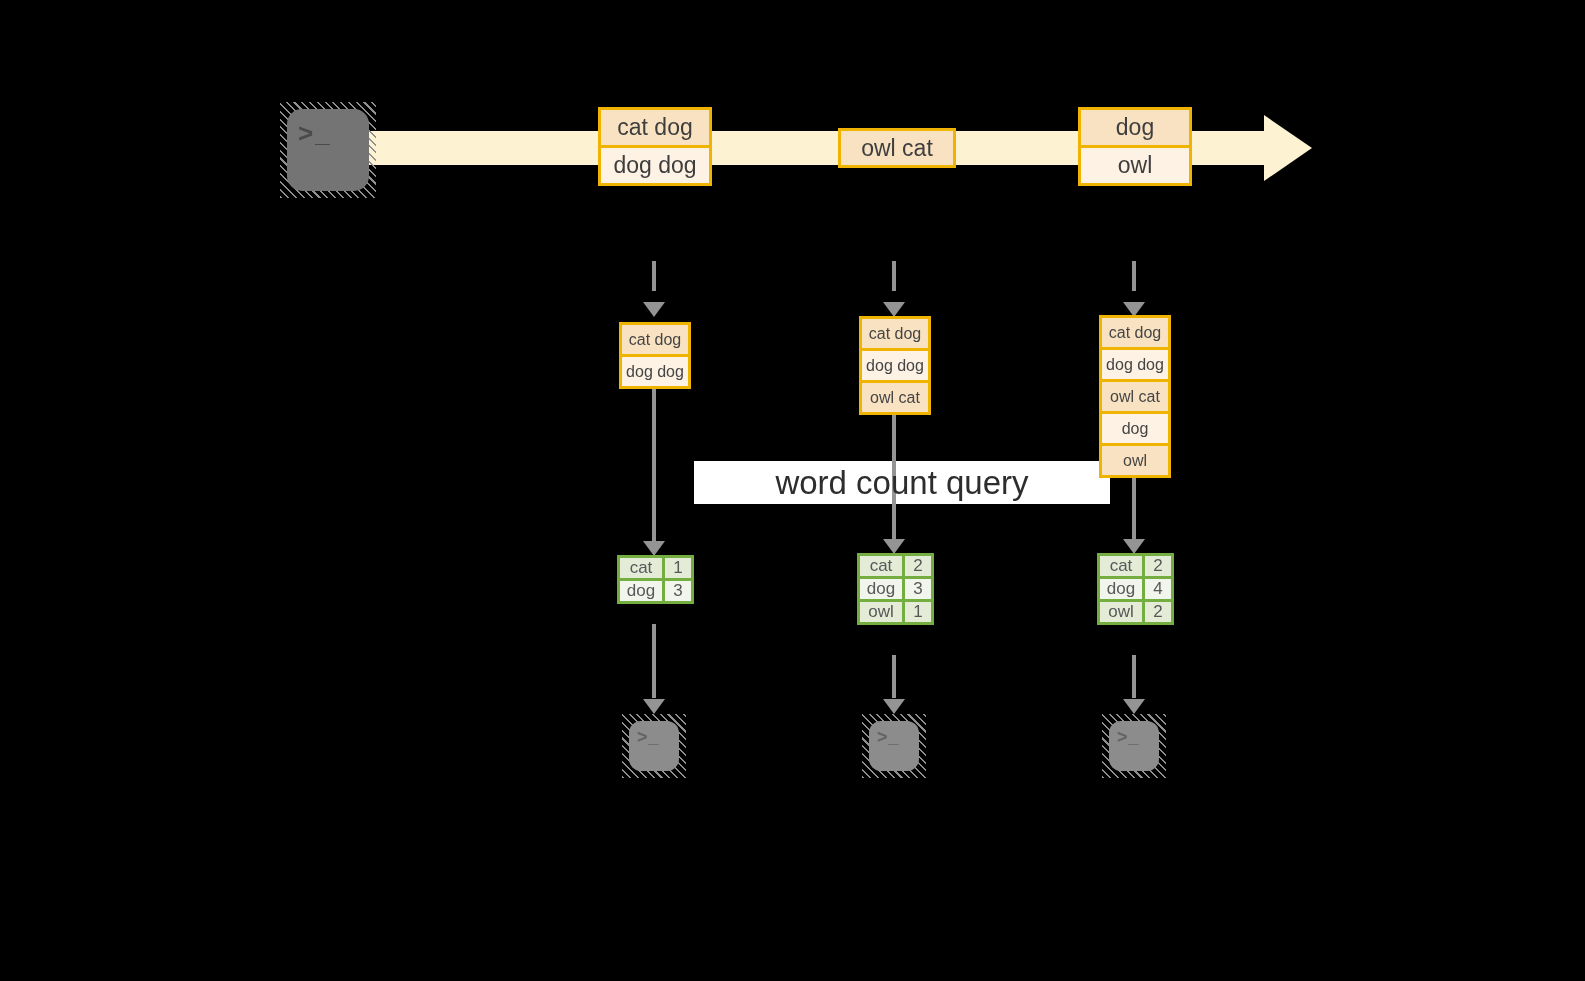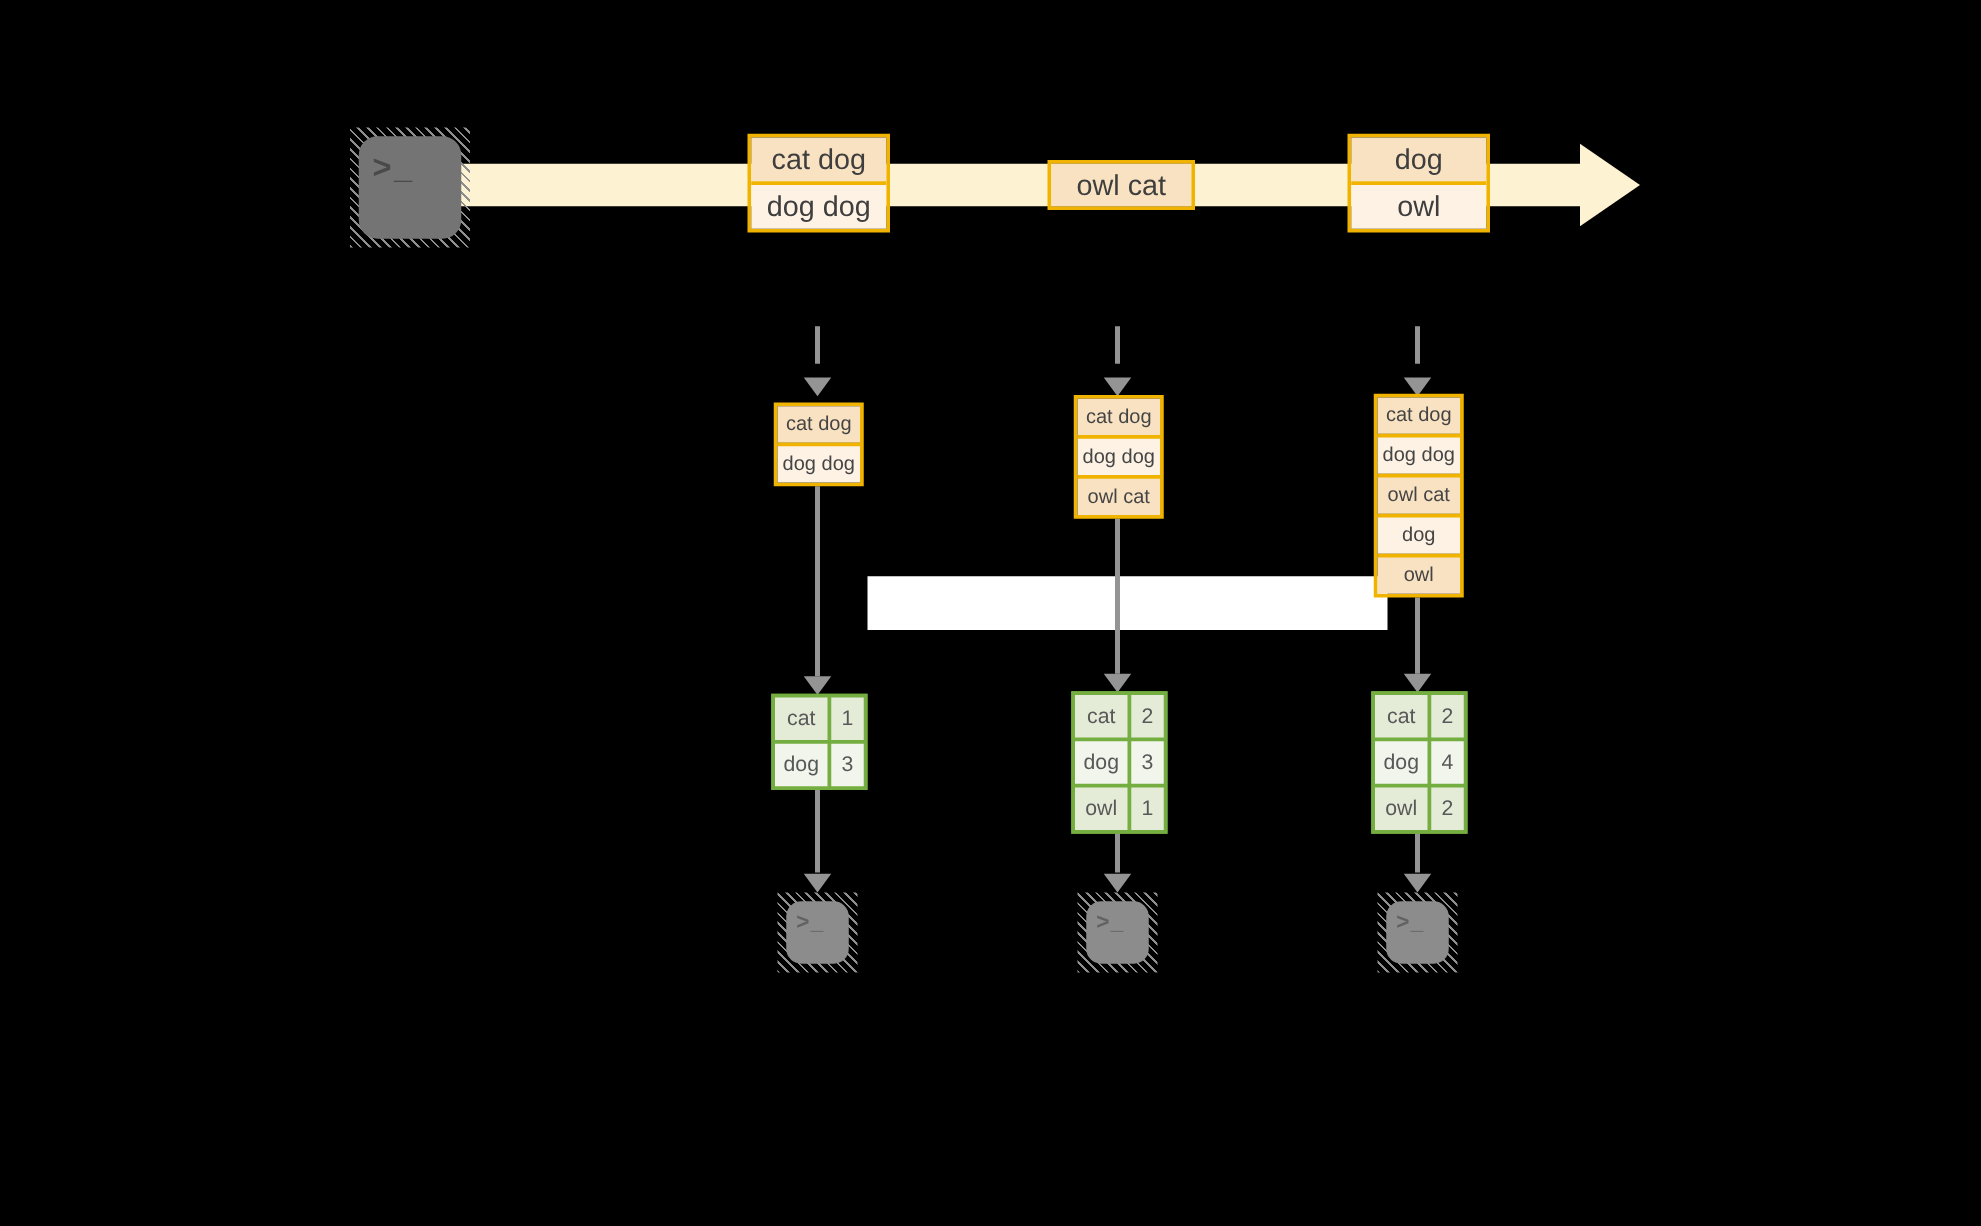--- a/index.html
+++ b/index.html
@@ -31,21 +31,21 @@
   .banner-label{position:absolute;left:694px;top:461px;width:416px;height:43px;z-index:5;
     display:flex;align-items:center;justify-content:center;font-size:33px;color:#2d2d2d;}
   
   .vline{position:absolute;width:4px;background:#949494;z-index:4;}
   .ahead{position:absolute;width:0;height:0;z-index:4;
     border-left:11px solid transparent;border-right:11px solid transparent;border-top:15px solid #949494;}
   
   .wct{position:absolute;border:3px solid #74ad40;background:#74ad40;z-index:6;}
   .wct-row{display:flex;gap:3px;}
   .wct-row + .wct-row{margin-top:3px;}
-  .wct-cell{height:34px;display:flex;align-items:center;justify-content:center;font-size:17px;color:#585858;}
+  .wct-cell{height:20px;display:flex;align-items:center;justify-content:center;font-size:17px;color:#585858;}
   .wct-word{width:42px;}
   .wct-count{width:26px;}
   .wct-row:nth-child(odd) .wct-cell{background:#e4ecd8;}
   .wct-row:nth-child(even) .wct-cell{background:#f1f5eb;}
   
   .term{position:absolute;z-index:2;
     background:repeating-linear-gradient(45deg,#8f8f8f 0 1.5px,rgba(0,0,0,0) 1.5px 5.5px);}
   .term-inner{position:absolute;inset:7px;border-radius:15px;display:block;
     padding:9px 0 0 11px;box-sizing:border-box;font-weight:700;}
   .term-big{left:280px;top:102px;width:96px;height:96px;}
@@ -95,20 +95,21 @@
   </div>
   <div class="stack" style="left:1099px;top:315px;">
     <div class="stack-cell">cat dog</div>
     <div class="stack-cell">dog dog</div>
     <div class="stack-cell">owl cat</div>
     <div class="stack-cell">dog</div>
     <div class="stack-cell">owl</div>
   </div>
 
   <div class="banner"></div>
+  <div class="banner-label">word count query</div>
 
   <div class="vline" style="left:652px;top:389px;height:152px;"></div>
   <div class="ahead" style="left:643px;top:541px;"></div>
   <div class="vline" style="left:892px;top:415px;height:124px;"></div>
   <div class="ahead" style="left:883px;top:539px;"></div>
   <div class="vline" style="left:1132px;top:478px;height:61px;"></div>
   <div class="ahead" style="left:1123px;top:539px;"></div>
 
   <div class="wct" style="left:617px;top:555px;">
     <div class="wct-row">

